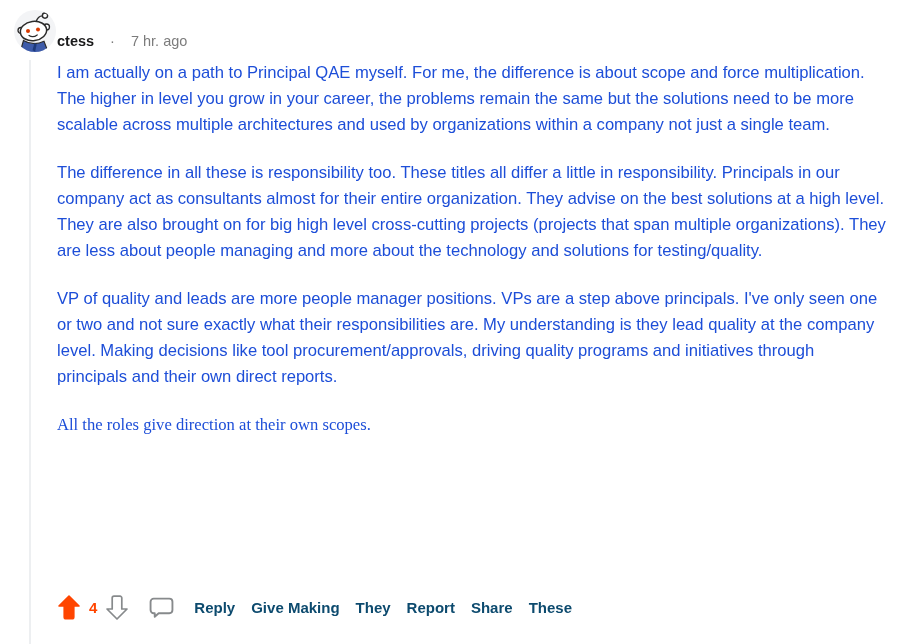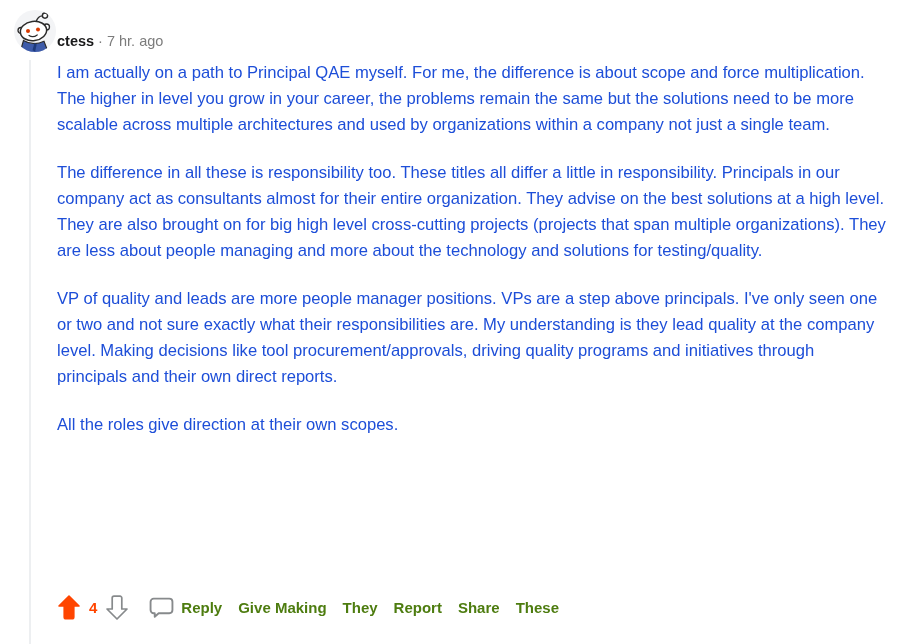--- a/index.html
+++ b/index.html
@@ -28,41 +28,41 @@
     width: 42px;
     height: 42px;
     cursor: pointer;
   }
   .header {
     position: absolute;
     left: 57px;
     top: 33px;
     display: flex;
     align-items: center;
-    gap: 4px;
+    gap: 16px;
     font-size: 14.5px;
   }
   .author {
     font-weight: bold;
     color: #1A1A1B;
     cursor: pointer;
   }
   .sep { color: #7C7C7C; }
   .timestamp { color: #7C7C7C; cursor: pointer; }
   .body {
     position: absolute;
     left: 57px;
     top: 60px;
     width: 830px;
     font-size: 16.6px;
     line-height: 26px;
     color: #1d4ed8;
   }
   .body p { margin: 0 0 22px 0; }
-  .body p:last-child { margin-bottom: 0; }
+  .body p:last-child { margin-bottom: 0; font-family: Liberation Serif, serif; }
   .actionbar {
     position: absolute;
     left: 55px;
     top: 590px;
     display: flex;
     align-items: center;
     height: 34px;
   }
   .vote-btn {
     background: none;
@@ -76,27 +76,27 @@
     font-size: 15px;
     font-weight: bold;
     color: #FF4500;
     margin: 0 6px;
   }
   .action-btn {
     background: none;
     border: none;
     display: flex;
     align-items: center;
-    gap: 7px;
+    gap: 20px;
     padding: 4px 8px;
     cursor: pointer;
     font-family: "Liberation Sans", sans-serif;
     font-size: 15px;
     font-weight: bold;
-    color: #4d7c0f;
+    color: #0c4a6e;
   }
   .action-btn.first { margin-left: 10px; }
   .bubble-icon { display: flex; align-items: center; }
 </style>
 </head>
 <body>
 
 <div class="page">
 
   <div class="threadline"></div>

